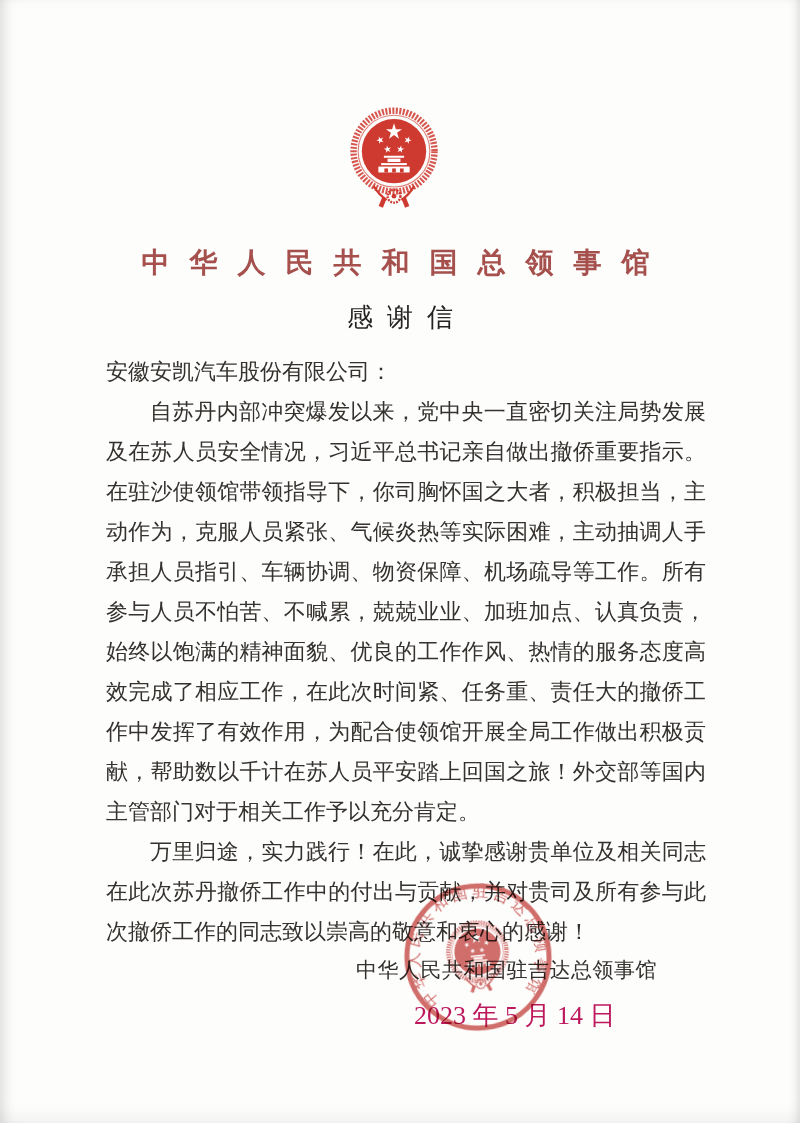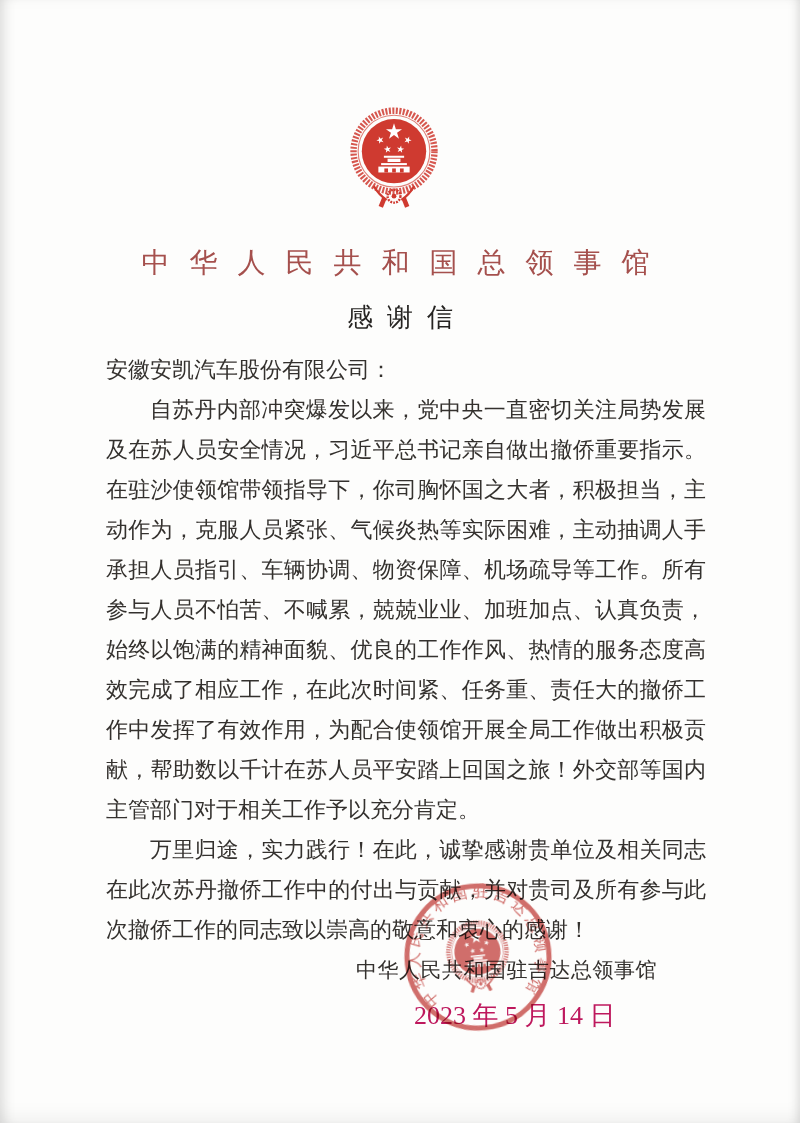--- a/index.html
+++ b/index.html
@@ -21,36 +21,36 @@
   .emblem-top{
     position:absolute;left:348px;top:107px;width:92px;height:103px;
     color:#cf3a30;
   }
   .letterhead{
     position:absolute;left:0;right:9px;top:244px;
     text-align:center;
     font-size:28px;
     letter-spacing:20px;text-indent:20px;
     color:#a5504d;
-    font-weight:400;
+    font-weight:700;
   }
   .letter-title{
     position:absolute;left:0;right:0;top:300px;
     text-align:center;
     font-size:26px;font-weight:normal;
     letter-spacing:14px;text-indent:14px;
     color:#262422;
   }
   .body-text{
     position:absolute;left:106px;top:352px;width:600px;
     font-size:22px;line-height:40px;
     color:#34312e;
     text-align:justify;
   }
-  .body-text p{margin:0;text-indent:44px;font-family:Liberation Mono, monospace;}
+  .body-text p{margin:0;text-indent:44px;}
   .body-text .salutation{text-indent:0;}
   .signature{
     position:absolute;left:356px;top:956px;
     font-size:21px;color:#34312e;letter-spacing:0.5px;
     white-space:nowrap;
   }
   .letter-date{
     position:absolute;left:414px;top:998px;
     font-size:26px;color:#be185d;
     white-space:nowrap;

